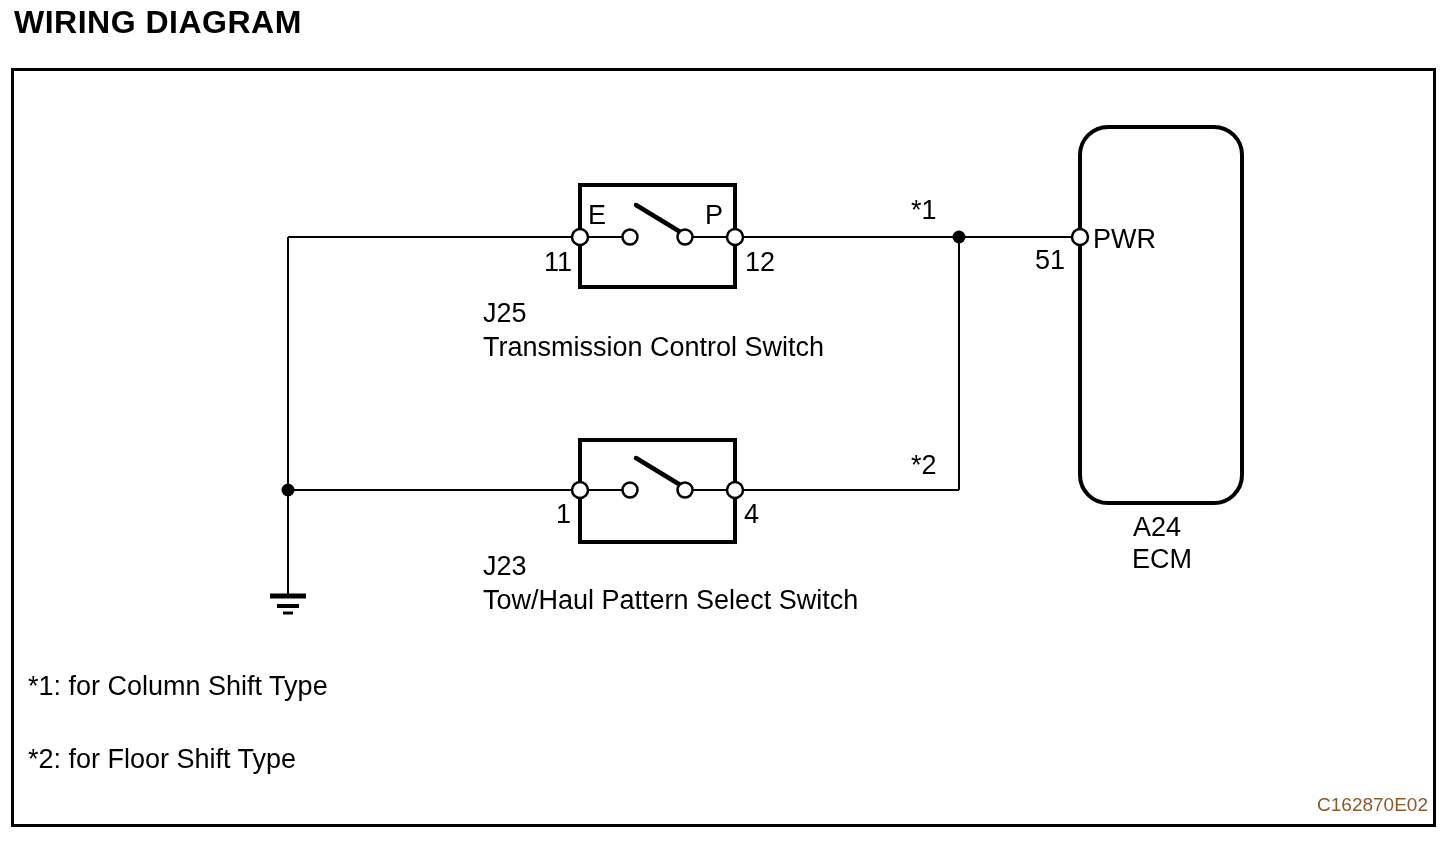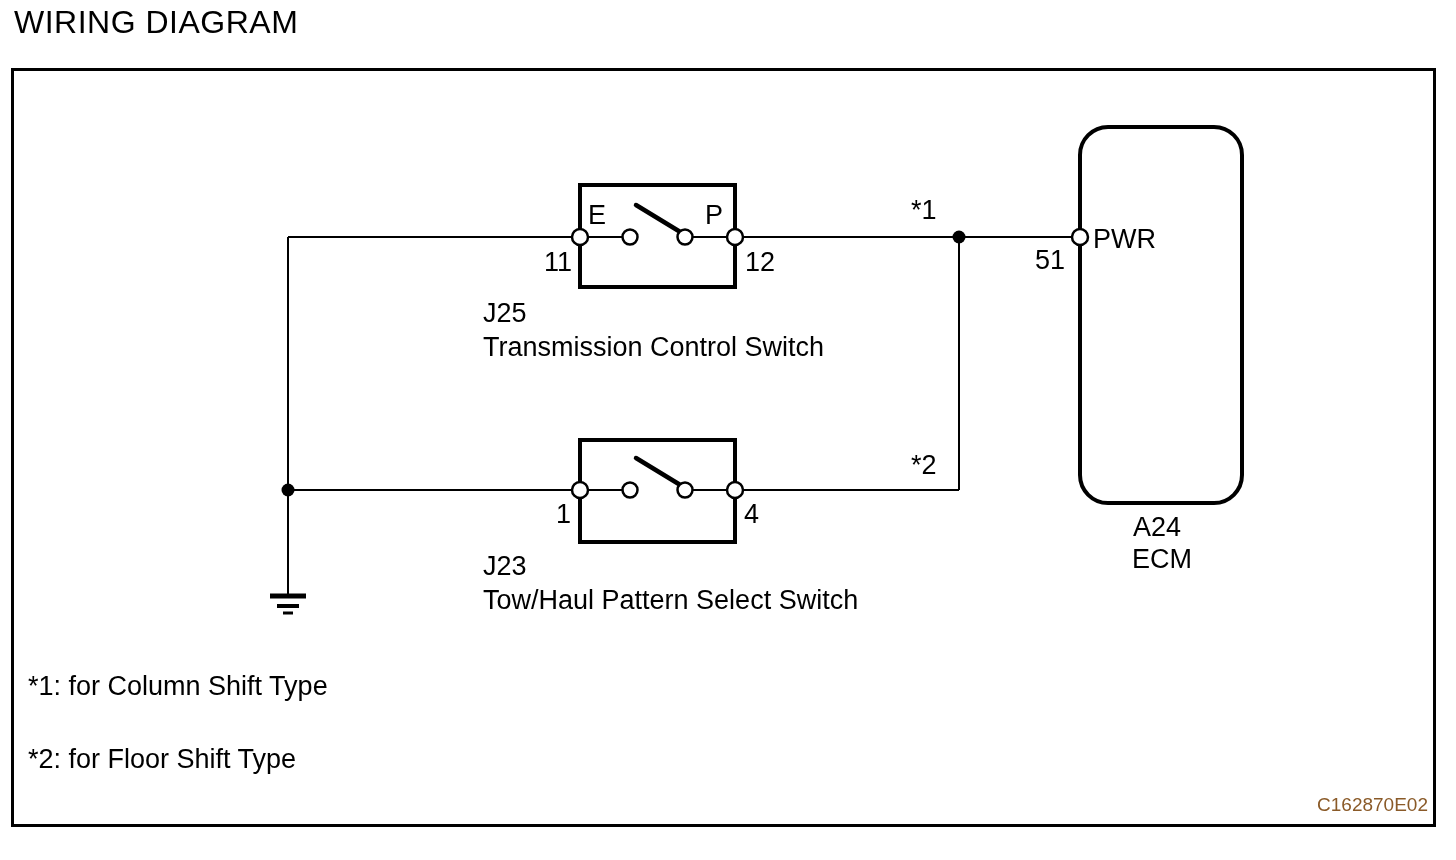--- a/index.html
+++ b/index.html
@@ -1,18 +1,18 @@
 <!DOCTYPE html>
 <html><head>
 <meta charset="utf-8">
 <style>
   html,body{margin:0;padding:0;background:#ffffff;}
   #page{position:relative;width:1456px;height:860px;background:#ffffff;overflow:hidden;
         font-family:"Liberation Sans",sans-serif;}
-  #page-title{position:absolute;left:14px;top:4px;font-size:32px;font-weight:normal;
+  #page-title{position:absolute;left:14px;top:4px;font-size:32px;font-weight:bold;
               color:#000;letter-spacing:0.5px;}
   #diagram-frame{position:absolute;left:11px;top:68px;width:1425px;height:759px;
                  border:3px solid #000;box-sizing:border-box;}
   svg{position:absolute;left:0;top:0;}
   .wire{stroke:#000;stroke-width:2;fill:none;}
   .comp-box{stroke:#000;stroke-width:4;fill:none;}
   .terminal{fill:#fff;stroke:#000;stroke-width:2.5;}
   .contact{fill:#fff;stroke:#000;stroke-width:2.5;}
   .junction{fill:#000;stroke:none;}
   .arm{stroke:#000;stroke-width:4.5;stroke-linecap:round;fill:none;}

